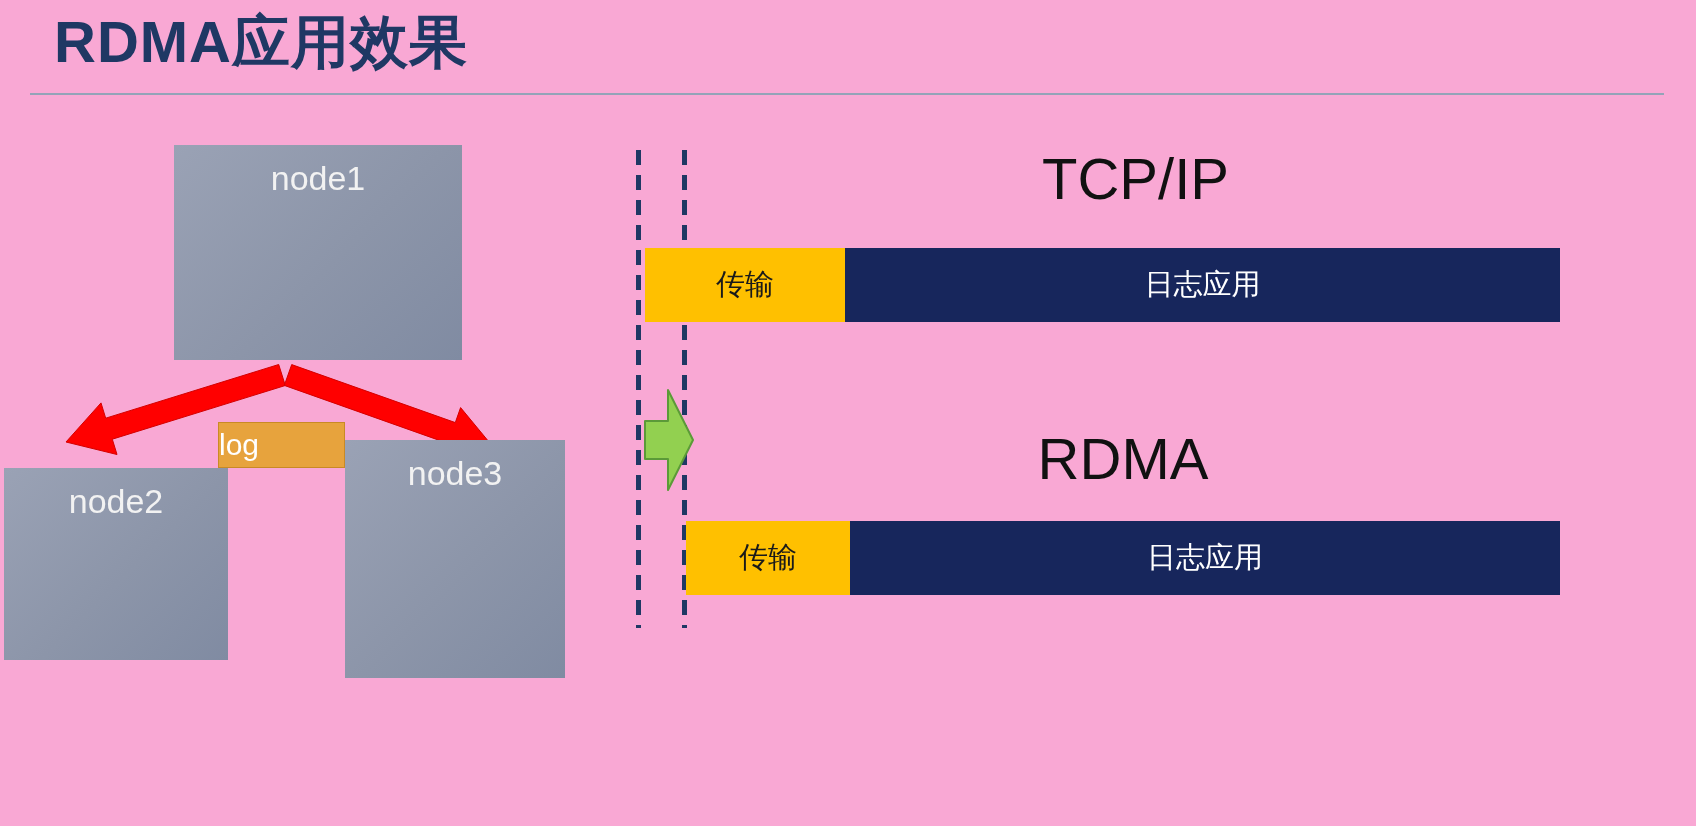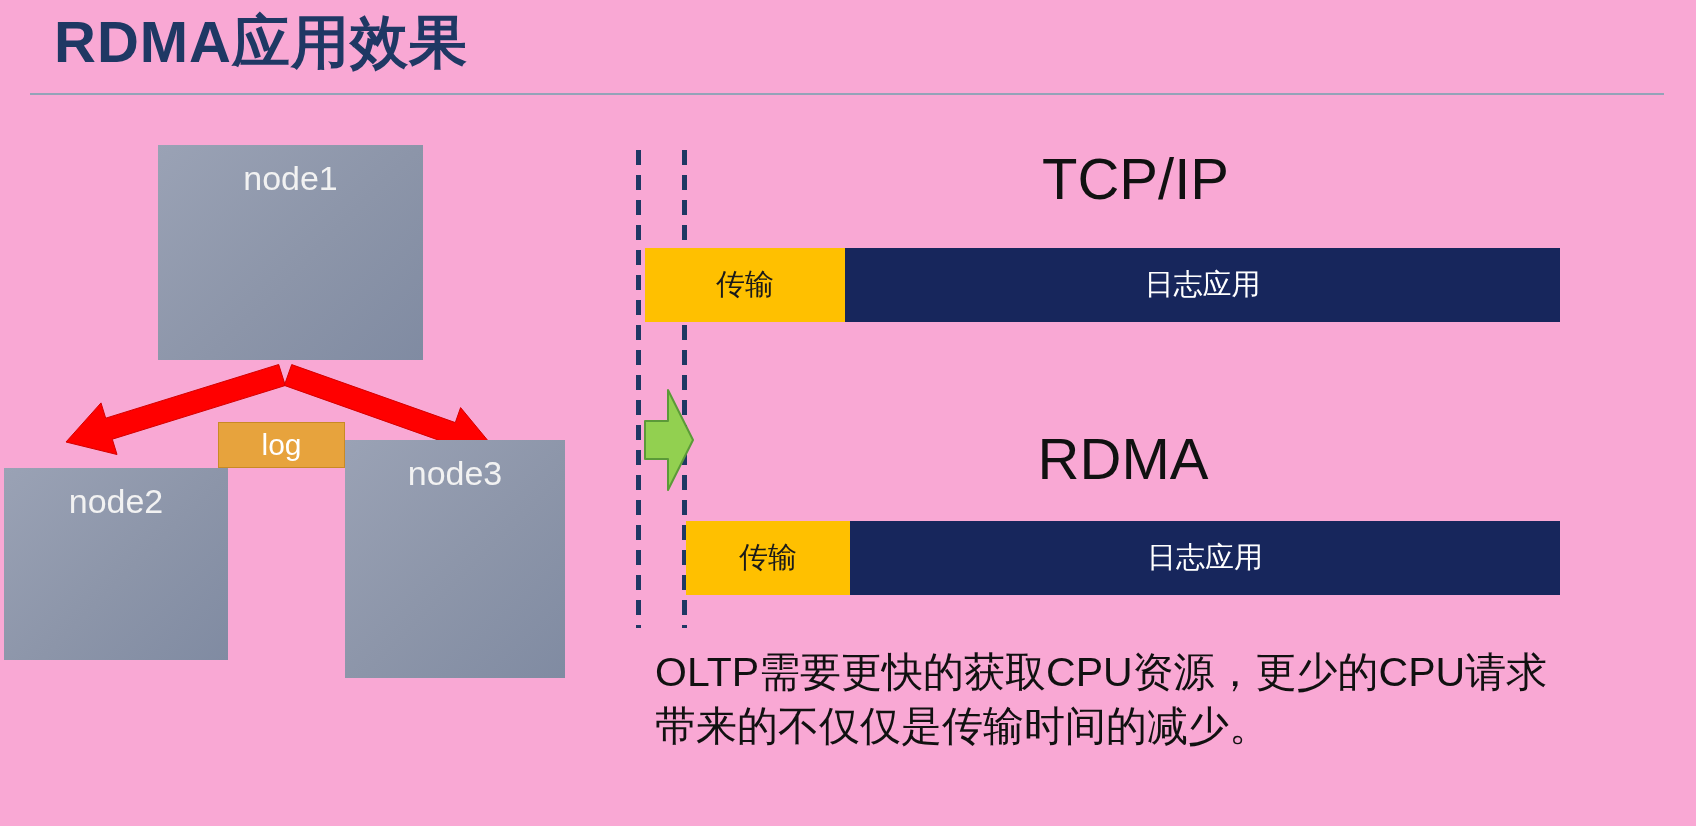--- a/index.html
+++ b/index.html
@@ -48,21 +48,21 @@
     position: absolute;
     background: linear-gradient(135deg, #9AA2B5 0%, #8C95A9 55%, #808BA2 100%);
     color: #F2F2F2;
     text-align: center;
     font-size: 34px;
   }
   .node .node-label {
     display: inline-block;
     margin-top: 14px;
   }
-  .node1 { left: 158px; top: 15px;  width: 265px; height: 215px; text-decoration: underline; }
+  .node1 { left: 174px; top: 15px;  width: 288px; height: 215px; text-decoration: underline; }
   .node2 { left: 4px;   top: 328px; width: 224px; height: 192px; margin-top: 10px; }
   .node3 { left: 345px; top: 310px; width: 220px; height: 238px; }
 
   .arrows-svg {
     position: absolute;
     left: 0; top: 0;
     width: 580px;
     height: 540px;
     pointer-events: none;
   }
@@ -72,21 +72,21 @@
     left: 218px;
     top: 292px;
     width: 125px;
     height: 44px;
     background: #E7A33D;
     border: 1px solid #C98A25;
     color: #ffffff;
     font-size: 30px;
     display: flex;
     align-items: center;
-    justify-content: center;
+    justify-content: flex-start;
   }
 
   
   .dash {
     position: absolute;
     top: 150px;
     width: 5px;
     height: 478px;
     background: repeating-linear-gradient(to bottom, #1F3864 0 15px, transparent 15px 25px);
   }
@@ -204,15 +204,14 @@
   <div class="bar-title rdma">RDMA</div>
   <div class="bar bar-rdma">
     <div class="seg orange">
       <span>传输</span>
     </div>
     <div class="seg navy">
       <span>日志应用</span>
     </div>
   </div>
 
-  <div class="caption">OLTP需要更快的获取CPU资源，更少的CPU请求带来的不仅仅是传输时间的减少。</div>
 
 </div>
 
 </body></html>

